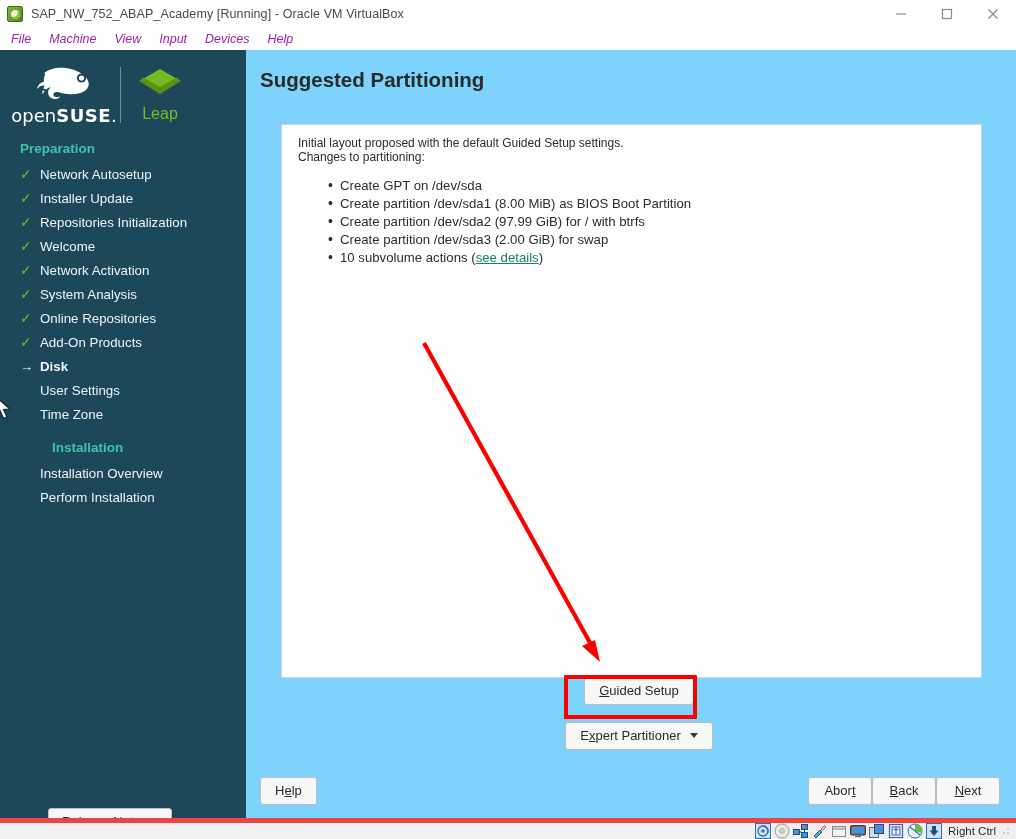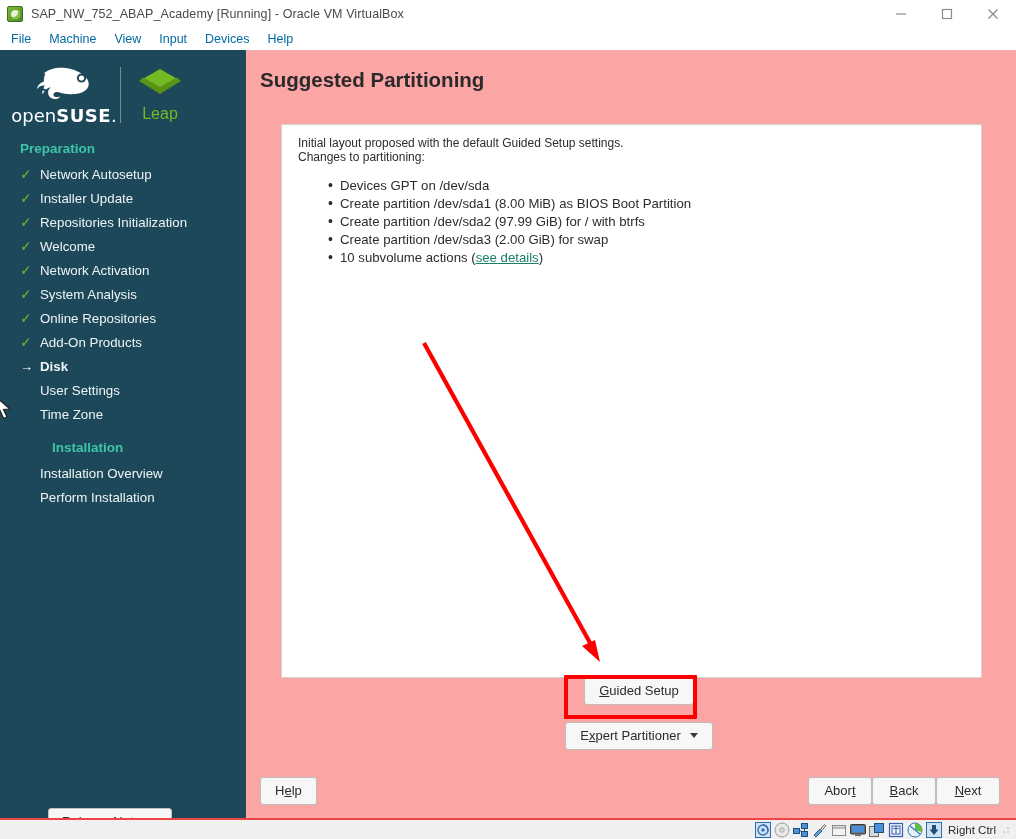--- a/index.html
+++ b/index.html
@@ -40,21 +40,21 @@
     color: #8a8a8a;
   }
   .win-btn svg { display: block; }
 
   .vbox-menubar {
     position: absolute; left: 0; top: 28px; width: 1016px; height: 22px;
     background: #ffffff; display: flex; align-items: center;
     padding-left: 2px;
   }
   .menu-item {
-    font-size: 12.5px; color: #0369a1; padding: 2px 9px; white-space: nowrap;
+    font-size: 12.5px; color: #a21caf; padding: 2px 9px; white-space: nowrap; font-style: italic;
   }
 
   
   .guest {
     position: absolute; left: 0; top: 50px; width: 1016px; height: 768px;
     background: #efeeec;
   }
 
   
   .sidebar {
@@ -110,21 +110,21 @@
   }
   .release-notes u { text-decoration: underline; }
 
   .host-cursor {
     position: absolute; left: -6px; top: 346px; width: 18px; height: 26px;
   }
 
   
   .content {
     position: absolute; left: 246px; top: 0; width: 770px; height: 768px;
-    background: #fca5a5;
+    background: #7dd3fc;
   }
   .page-title {
     position: absolute; left: 14px; top: 18px;
     font-size: 20.5px; font-weight: 700; color: #2a2a2a;
   }
   .panel {
     position: absolute; left: 35px; top: 74px; width: 701px; height: 554px;
     background: #ffffff; border: 1px solid #d6d4d1;
   }
   .panel p.lead {
@@ -177,21 +177,21 @@
   .right-btns .btn { min-width: 64px; }
 
   .annot-arrow {
     position: absolute; left: 246px; top: 0; width: 770px; height: 768px;
     pointer-events: none;
   }
 
   
   .vbox-statusbar {
     position: absolute; left: 0; top: 818px; width: 1016px; height: 21px;
-    background: #f0f0f0; border-top: 2px solid #ef4444;
+    background: #f0f0f0; border-top: 5px solid #ef4444;
     display: flex; align-items: center; justify-content: flex-end;
     padding-right: 4px;
   }
   .sb-icons { display: flex; align-items: center; gap: 3px; }
   .sb-ico { width: 16px; height: 16px; display: block; }
   .sb-label {
     font-size: 11.5px; color: #2b2b2b; margin-left: 6px; margin-right: 4px;
     white-space: nowrap;
   }
   .sb-grip { width: 12px; height: 12px; }
@@ -320,21 +320,21 @@
     </div>
 
     <div class="content">
       <div class="page-title">Suggested Partitioning</div>
 
       <div class="panel">
         <div class="pad">
           <p class="lead">Initial layout proposed with the default Guided Setup settings.</p>
           <p class="lead lead2">Changes to partitioning:</p>
           <ul class="bullets">
-            <li>Devices GPT on /dev/sda</li>
+            <li>Create GPT on /dev/sda</li>
             <li>Create partition /dev/sda1 (8.00 MiB) as BIOS Boot Partition</li>
             <li>Create partition /dev/sda2 (97.99 GiB) for / with btrfs</li>
             <li>Create partition /dev/sda3 (2.00 GiB) for swap</li>
             <li><span>10 subvolume actions (</span><a class="link-details" href="#">see details</a><span>)</span></li>
           </ul>
         </div>
       </div>
 
       <div class="guided-wrap">
         <div class="btn">

